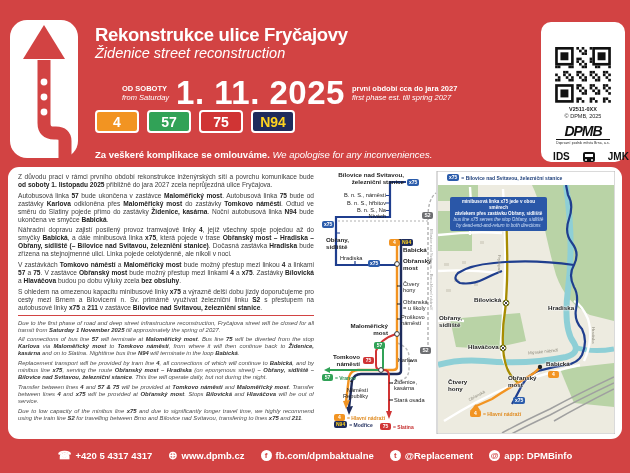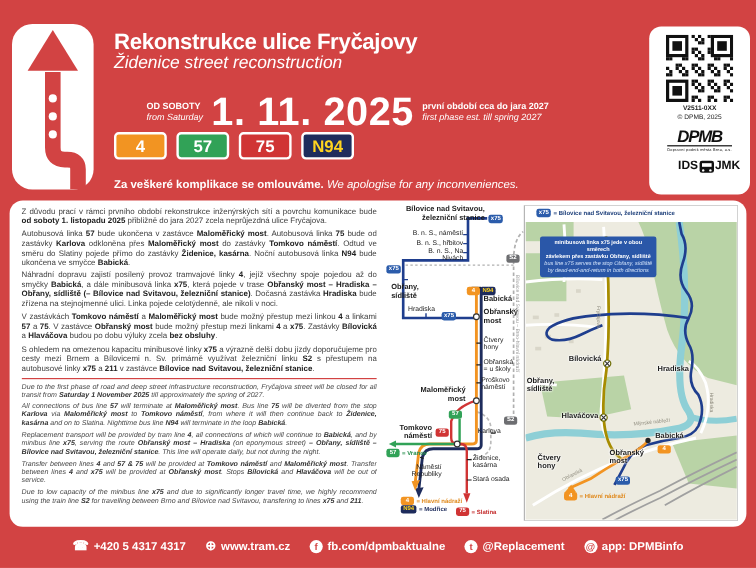--- a/index.html
+++ b/index.html
@@ -16,27 +16,27 @@
   .dr-big{font-size:33px;font-weight:bold;letter-spacing:0.5px;}
   .badge-row{left:95px;top:110px;display:flex;gap:8px;}
   .hbadge{min-width:34px;height:19px;border:2px solid #fff;border-radius:4px;
     font-size:14px;font-weight:bold;display:flex;align-items:center;justify-content:center;
     padding:0 3px;line-height:1;}
   .apology{left:95px;top:149px;font-size:9.5px;color:#fff;}
   .apology .b{font-weight:bold;}
   .apology .i{font-style:italic;}
   
   .qr-card{left:541px;top:22px;width:84px;height:140px;background:#fff;border-radius:10px;
-    display:flex;flex-direction:column;align-items:center;padding-top:7px;box-sizing:border-box;}
+    display:flex;flex-direction:column;align-items:center;padding-top:25px;box-sizing:border-box;}
   .qr-meta{font-size:5.5px;font-weight:bold;color:#222;margin-top:3px;line-height:1.3;text-align:center;}
   .qr-meta .n{font-weight:normal;}
   .dpmb-logo{margin-top:4px;font-size:14px;font-weight:bold;font-style:italic;color:#111;
     letter-spacing:-1px;line-height:1;}
   .dpmb-sub{font-size:3.2px;color:#111;letter-spacing:0.2px;border-top:1px solid #111;margin-top:1px;padding-top:1px;}
-  .ids-logo{margin-top:6px;display:flex;align-items:flex-end;gap:1px;font-size:10px;font-weight:bold;color:#111;margin-left:16px;}
+  .ids-logo{margin-top:6px;display:flex;align-items:flex-end;gap:13px;font-size:10px;font-weight:bold;color:#111;margin-left:16px;}
   .ids-bus{width:12px;height:10px;background:#111;border-radius:2px;position:relative;}
   .ids-bus:before{content:"";position:absolute;left:2px;top:2px;width:8px;height:3px;background:#fff;}
   .ids-bus:after{content:"";position:absolute;left:2px;bottom:1px;width:2px;height:2px;background:#fff;border-radius:50%;box-shadow:6px 0 0 #fff;}
   
   .main-card{left:8px;top:167px;width:614px;height:272px;background:#fff;border-radius:11px;}
   .col-text{left:18px;top:173px;width:296px;height:260px;overflow:hidden;}
   p.cs{font-size:6.6px;line-height:7.9px;color:#3c3c3c;text-align:justify;margin:0 0 3px 0;}
   p.cs .b{font-weight:bold;color:#222;}
   p.en{font-size:5.9px;line-height:7.1px;color:#4a4a4a;font-style:italic;text-align:justify;margin:0 0 2.6px 0;}
   p.en .b{font-weight:bold;color:#333;}
@@ -457,21 +457,21 @@
     </div>
   </div>
 
   <div class="abs footer" id="footer-row">
       <div class="f-item">
         <span class="f-glyph">☎</span>
         <span>+420 5 4317 4317</span>
       </div>
       <div class="f-item">
         <span class="f-glyph">⊕</span>
-        <span>www.tram.cz</span>
+        <span>www.dpmb.cz</span>
       </div>
       <div class="f-item">
         <span class="f-disc">f</span>
         <span>fb.com/dpmbaktualne</span>
       </div>
       <div class="f-item">
         <span class="f-disc">t</span>
         <span>@Replacement</span>
       </div>
       <div class="f-item">

